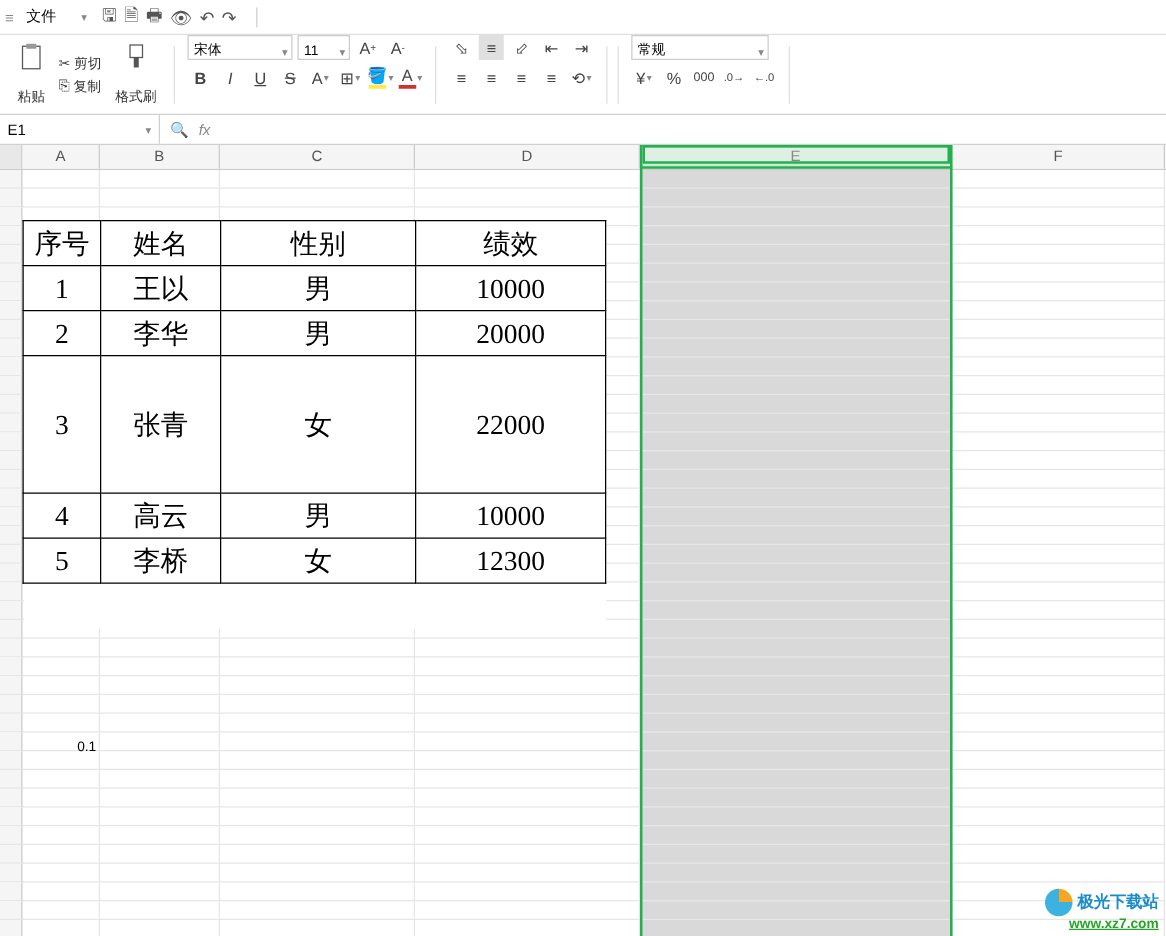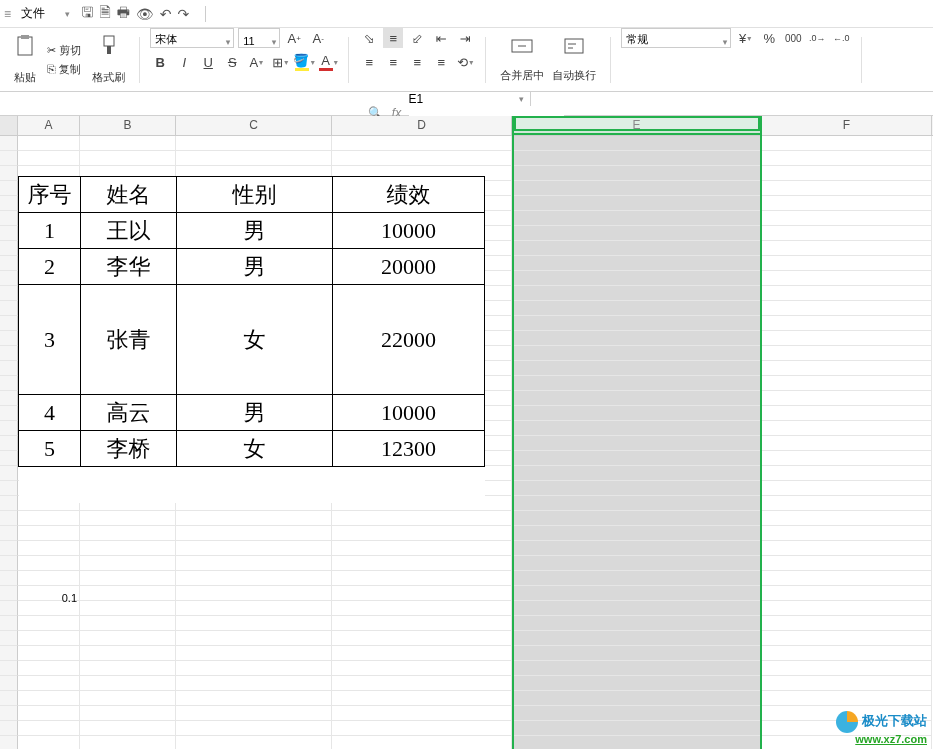--- a/index.html
+++ b/index.html
@@ -25,21 +25,21 @@
 .small-stack { display: flex; flex-direction: column; gap: 2px; }
 .font-select { height: 20px; border: 1px solid #ccc; font-size: 11px; padding: 0 18px 0 4px; background: #fff; position: relative; display: flex; align-items: flex-end; cursor: pointer; min-width: 84px; }
 .font-select::after { content: "▾"; position: absolute; right: 3px; color: #888; font-size: 9px; }
 .size-select { min-width: 42px; }
 .fmt-row { display: flex; gap: 4px; align-items: center; }
 .fmt-btn { width: 20px; height: 20px; display: flex; align-items: center; justify-content: center; cursor: pointer; color: #444; font-size: 13px; }
 .fmt-btn.dd::after { content:"▾"; font-size:8px; margin-left:1px; color:#888; }
 .color-bar { width: 14px; height: 3px; display: block; }
 
 
-.formula-row { height: 24px; border-bottom: 1px solid #d0d0d0; display: flex; align-items: center; font-size: 12px; background: #fff; flex-direction: column; }
+.formula-row { height: 24px; border-bottom: 1px solid #d0d0d0; display: flex; align-items: center; font-size: 12px; background: #fff; }
 .name-box { width: 128px; height: 100%; border-right: 1px solid #d0d0d0; display: flex; align-items: center; padding: 0 6px; justify-content: space-between; }
 .name-box input { border: none; width: 80px; font-size: 12px; outline: none; }
 .fx-area { display: flex; align-items: center; gap: 8px; padding: 0 8px; flex: 1; }
 .fx-icon { color: #888; font-style: italic; }
 
 
 .grid-wrap { position: relative; height: calc(749px - 28px - 64px - 24px); overflow: hidden; }
 .col-headers { display: flex; height: 20px; border-bottom: 1px solid #ccc; background: #f5f5f5; font-size: 12px; }
 .corner { width: 18px; border-right: 1px solid #ccc; background: #e8e8e8; }
 .col-h { border-right: 1px solid #ccc; text-align: center; line-height: 19px; color: #555; cursor: pointer; background: #f5f5f5; }
@@ -171,39 +171,23 @@
     <div class="fmt-row">
       <div class="fmt-btn">≡</div>
       <div class="fmt-btn">≡</div>
       <div class="fmt-btn">≡</div>
       <div class="fmt-btn">≡</div>
       <div class="fmt-btn dd">⟲</div>
     </div>
   </div>
   <div class="rib-sep"></div>
 
-  <div class="rib-group">
-    <div class="big-btn">
-      <svg width="24" height="20">
-          <rect x="2" y="4" width="20" height="12" fill="none" stroke="#555"></rect>
-          <line x1="8" y1="10" x2="16" y2="10" stroke="#555"></line>
-        </svg>
-      <span class="lbl">合并居中</span>
-    </div>
-    <div class="big-btn">
-      <svg width="24" height="20">
-          <rect x="3" y="3" width="18" height="14" fill="none" stroke="#555"></rect>
-          <path d="M6 8h8 M6 12h5" stroke="#555"></path>
-        </svg>
-      <span class="lbl">自动换行</span>
-    </div>
-  </div>
   <div class="rib-sep"></div>
 
-  <div class="rib-group" style="flex-direction:row;gap:4px;align-items:flex-start;">
+  <div class="rib-group" style="flex-direction:column;gap:4px;align-items:flex-start;">
     <div class="font-select" style="min-width:110px;">
         <span>常规</span>
       </div>
     <div class="fmt-row">
       <div class="fmt-btn dd">¥</div>
       <div class="fmt-btn">%</div>
       <div class="fmt-btn" style="font-size:10px;">000</div>
       <div class="fmt-btn" style="font-size:9px;">.0→</div>
       <div class="fmt-btn" style="font-size:9px;">←.0</div>
     </div>

